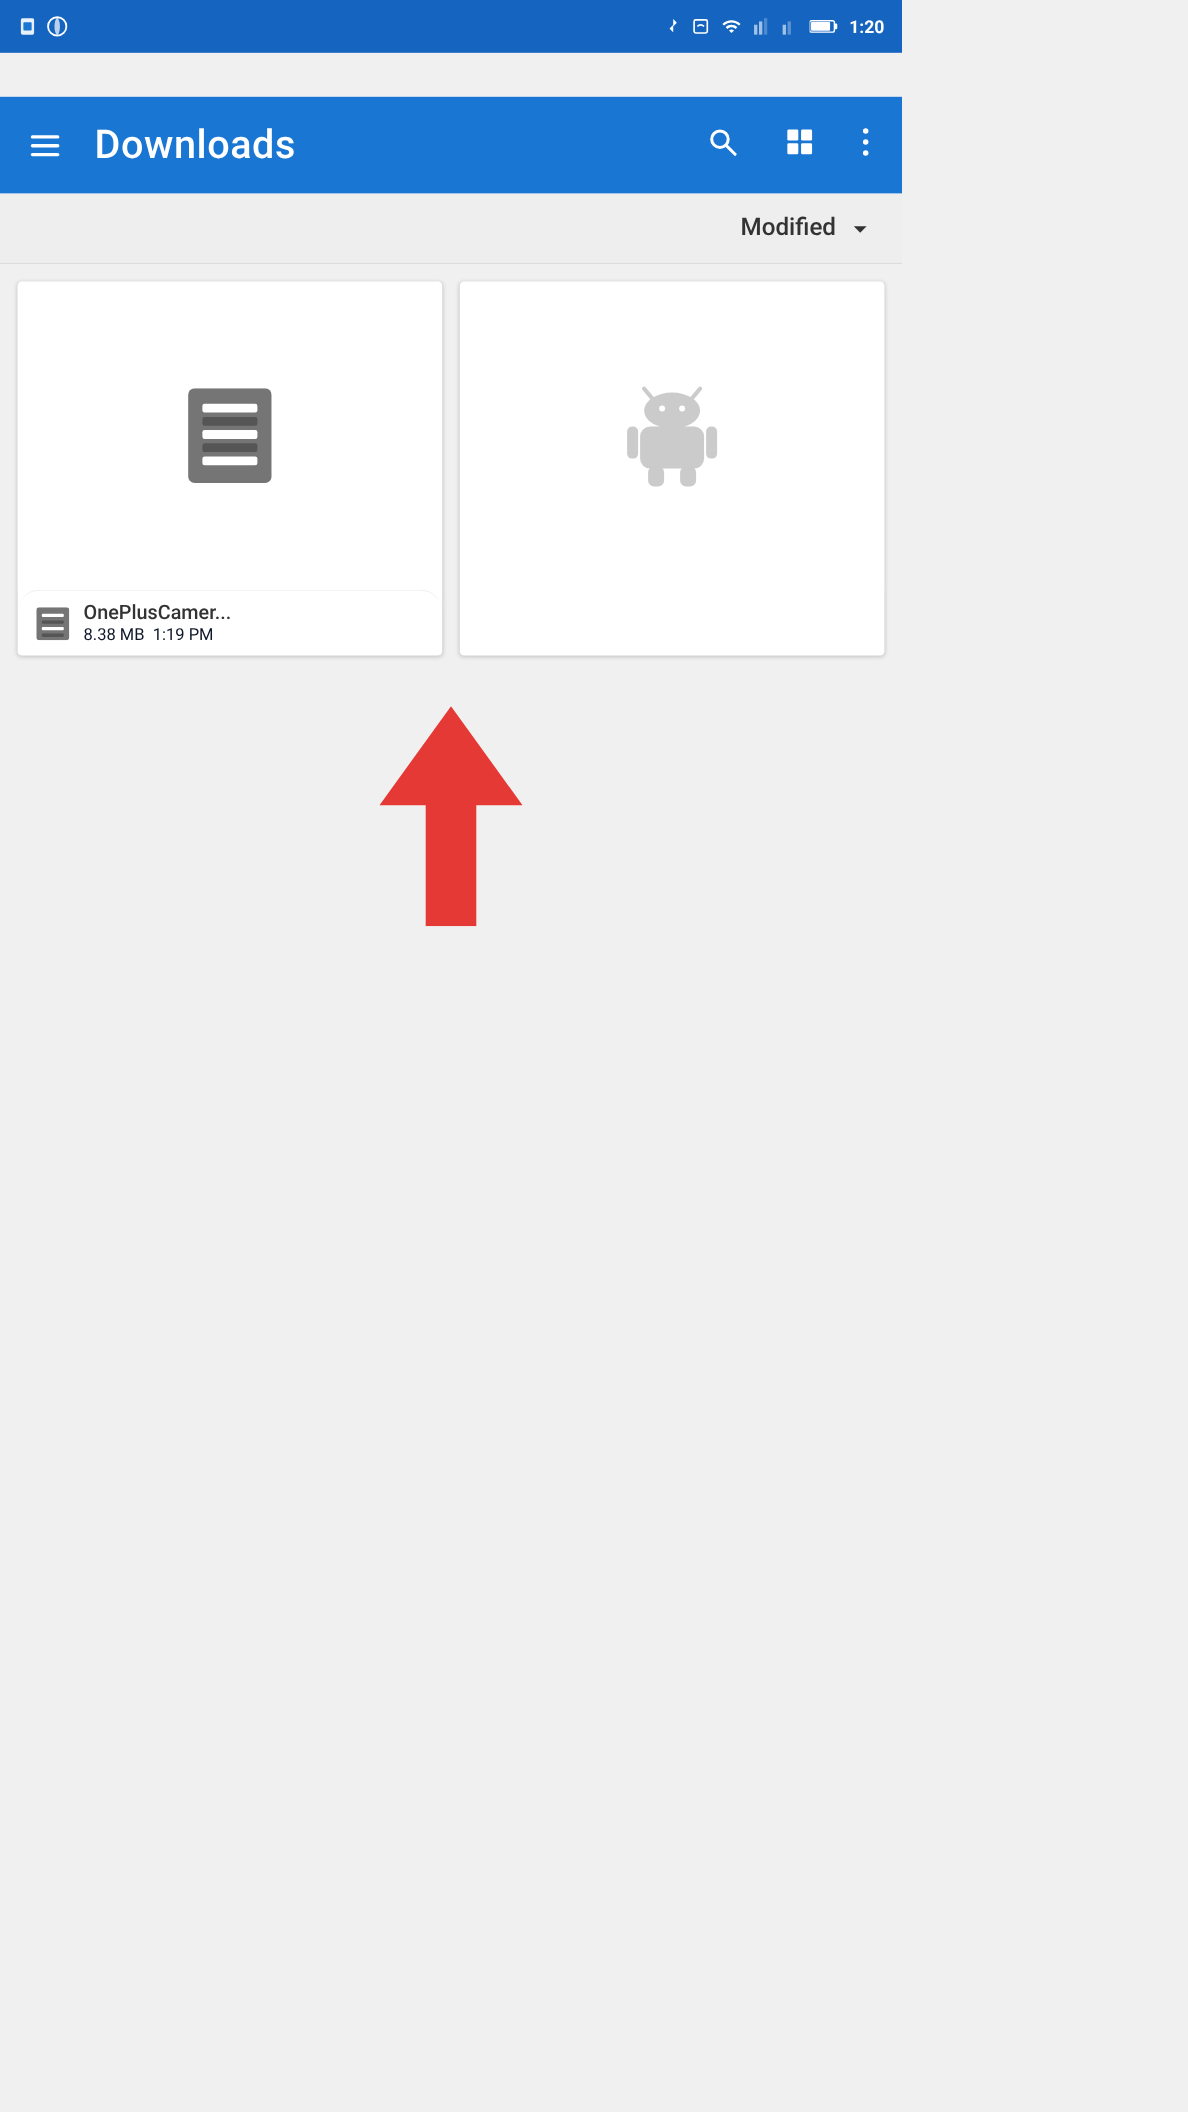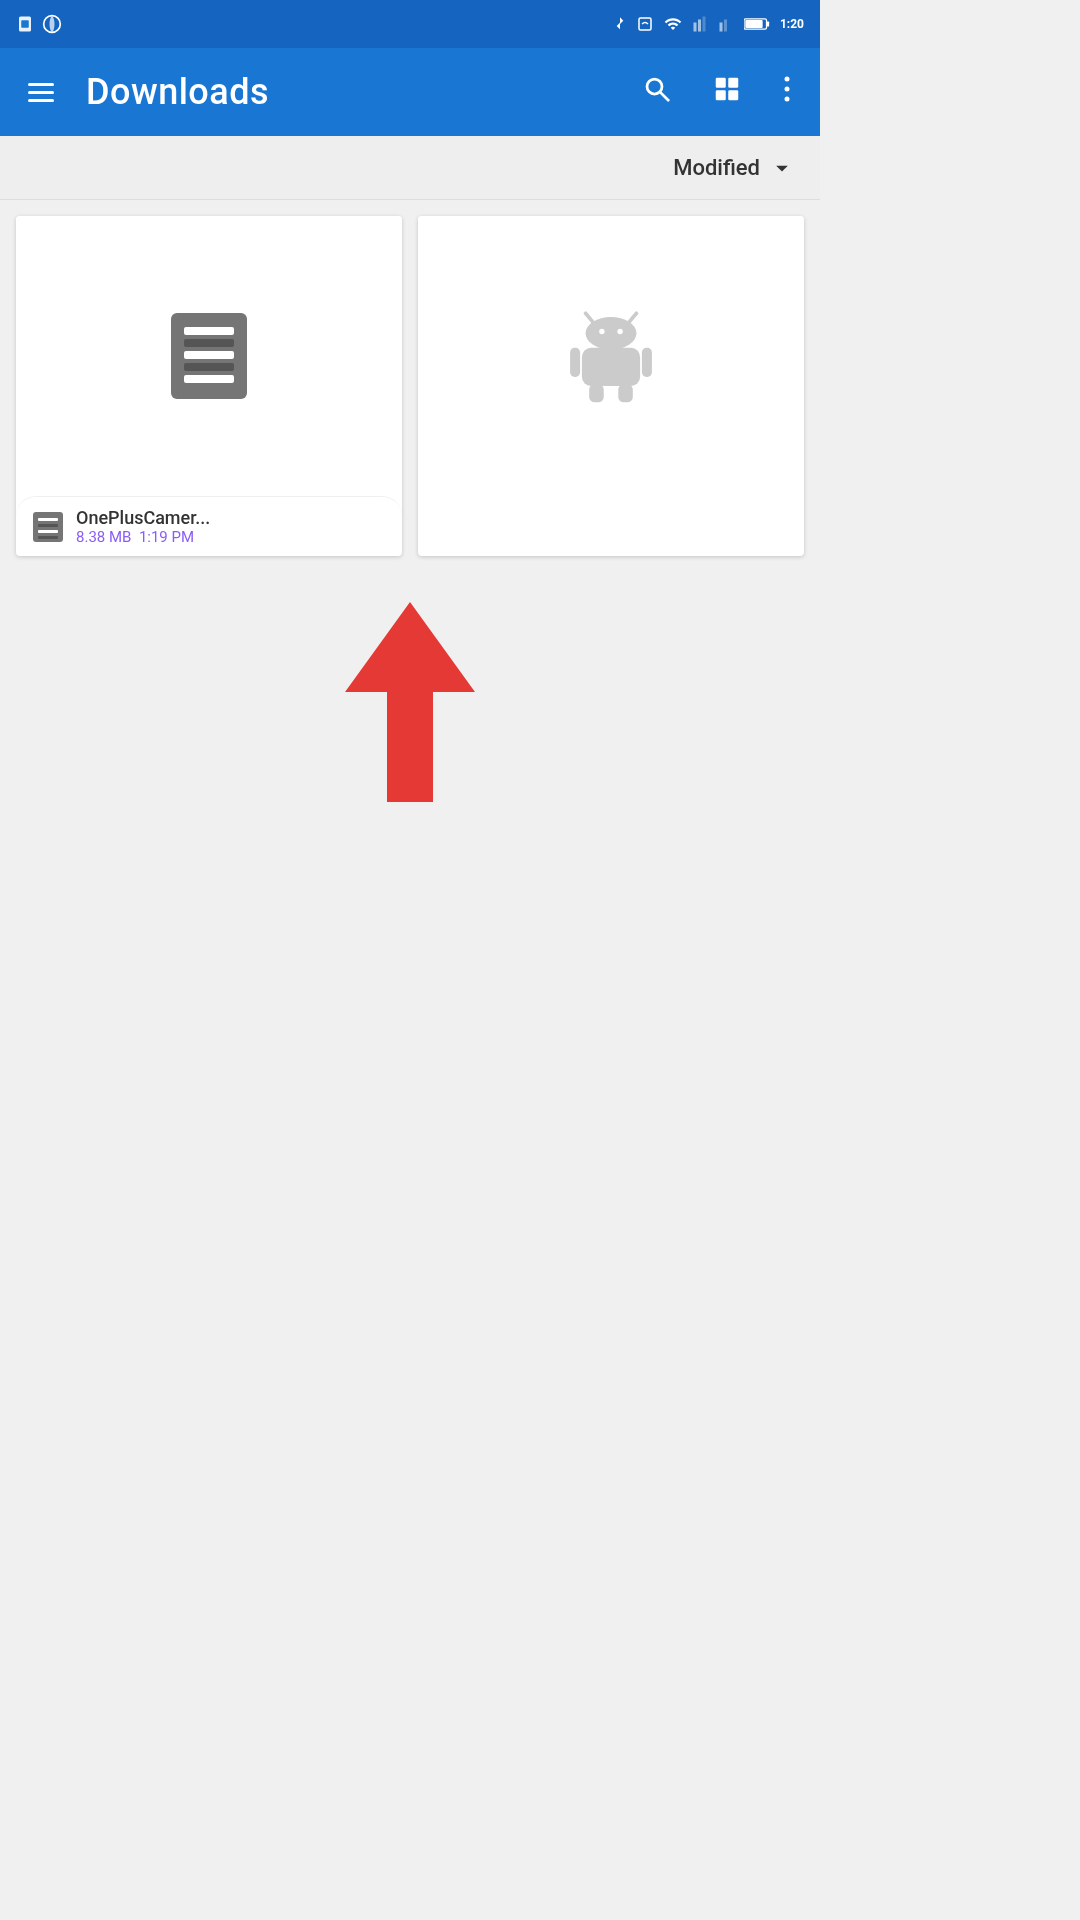--- a/index.html
+++ b/index.html
@@ -38,20 +38,21 @@
     }
 
     
     .app-bar {
       background: #1976d2;
       height: 88px;
       display: flex;
       align-items: center;
       padding: 0 20px;
       gap: 24px;
+      margin-top: 40px;
     }
     .app-bar-title {
       flex: 1;
       color: white;
       font-size: 36px;
       font-weight: 500;
       letter-spacing: 0.5px;
     }
     .app-bar-icon {
       color: white;
@@ -143,21 +144,21 @@
     .file-name {
       font-size: 18px;
       font-weight: 500;
       color: #333;
       white-space: nowrap;
       overflow: hidden;
       text-overflow: ellipsis;
     }
     .file-meta {
       font-size: 15px;
-      color: #8b5cf6;
+      color: #0f172a;
     }
 
     
     .arrow-container {
       display: flex;
       justify-content: center;
       padding: 30px 0 40px;
       background: #f0f0f0;
     }
 
@@ -222,21 +223,21 @@
       <rect x="2" y="10" width="4" height="12" fill="white"></rect>
       <rect x="8" y="6" width="4" height="16" fill="white" opacity="0.5"></rect>
     </svg>
 
     <svg width="26" height="16" viewBox="0 0 30 16" fill="white">
       <rect x="0" y="2" width="26" height="12" rx="2" fill="none" stroke="white" stroke-width="1.5"></rect>
       <rect x="26" y="5" width="3" height="6" rx="1" fill="white"></rect>
       <rect x="1.5" y="3.5" width="20" height="9" rx="1" fill="white"></rect>
     </svg>
 
-    <span style="font-size:12px;font-weight:bold;margin-left:2px;">1:20</span>
+    <span style="font-size:16px;font-weight:bold;margin-left:2px;">1:20</span>
   </div>
 </div>
 
 <div class="app-bar">
   <div class="hamburger-icon">
     <span></span>
     <span></span>
     <span></span>
   </div>
   <span class="app-bar-title">Downloads</span>

